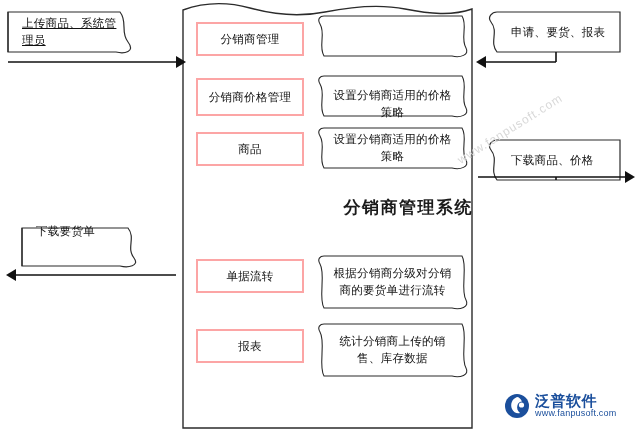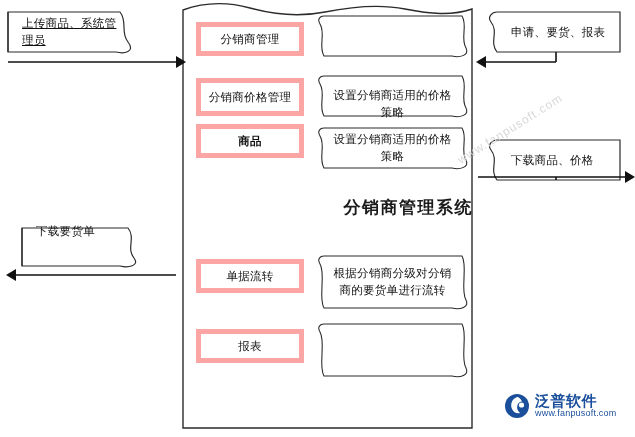--- a/index.html
+++ b/index.html
@@ -20,21 +20,21 @@
   .svg-layer {
     position: absolute;
     left: 0;
     top: 0;
     width: 635px;
     height: 437px;
   }
   .box {
     position: absolute;
     box-sizing: border-box;
-    border: 5px solid #fca5a5;
+    border: 2px solid #fca5a5;
     background: #ffffff;
     display: flex;
     align-items: center;
     justify-content: center;
     text-align: center;
     font-size: 11.5px;
     color: #111111;
     line-height: 1.45;
     letter-spacing: 0.3px;
   }
@@ -156,27 +156,28 @@
   <div class="wavy-text left-align" style="left:8px; top:12px; width:120px; height:40px;text-decoration:underline;">上传商品、系统管理员</div>
 
   <div class="wavy-text left-align" style="left:22px; top:212px; width:112px; height:38px;">下载要货单</div>
 
   <div class="wavy-text left-align" style="left:497px; top:12px; width:125px; height:40px;">申请、要货、报表</div>
 
   <div class="wavy-text left-align" style="left:497px; top:140px; width:125px; height:40px;">下载商品、价格</div>
 
   <div class="box" style="left:196px; top:22px; width:108px; height:34px;">分销商管理</div>
   <div class="box" style="left:196px; top:78px; width:108px; height:38px;text-align:right;">分销商价格管理</div>
-  <div class="box" style="left:196px; top:124px; width:108px; height:34px;font-weight:bold;">商品</div>
+  <div class="box" style="left:196px; top:132px; width:108px; height:34px;">商品</div>
   <div class="box" style="left:196px; top:259px; width:108px; height:34px;">单据流转</div>
   <div class="box" style="left:196px; top:329px; width:108px; height:34px;">报表</div>
 
   <div class="wavy-text" style="left:320px; top:76px; width:145px; height:56px;">设置分销商适用的价格策略</div>
   <div class="wavy-text" style="left:320px; top:128px; width:145px; height:40px;">设置分销商适用的价格策略</div>
   <div class="wavy-text" style="left:320px; top:256px; width:145px; height:52px;">根据分销商分级对分销商的要货单进行流转</div>
+  <div class="wavy-text" style="left:320px; top:324px; width:145px; height:52px;">统计分销商上传的销售、库存数据</div>
 
   <div id="system-title">分销商管理系统</div>
 
   <div id="watermark-diag">www.fanpusoft.com</div>
 
   <div id="logo">
     <div id="logo-mark">
       <svg viewBox="0 0 26 26" width="26" height="26">
         <circle cx="13" cy="13" r="12" fill="#1b4f9c"></circle>
         <path d="M13 4 C 8 6, 6 11, 8 16 C 9.5 19.5, 13 21, 16 20 C 13.5 18, 12.5 15, 13.5 12 C 14.2 9.8, 16 8.5, 18 8.5 C 16.5 5.5, 15 4, 13 4 Z" fill="#ffffff"></path>

